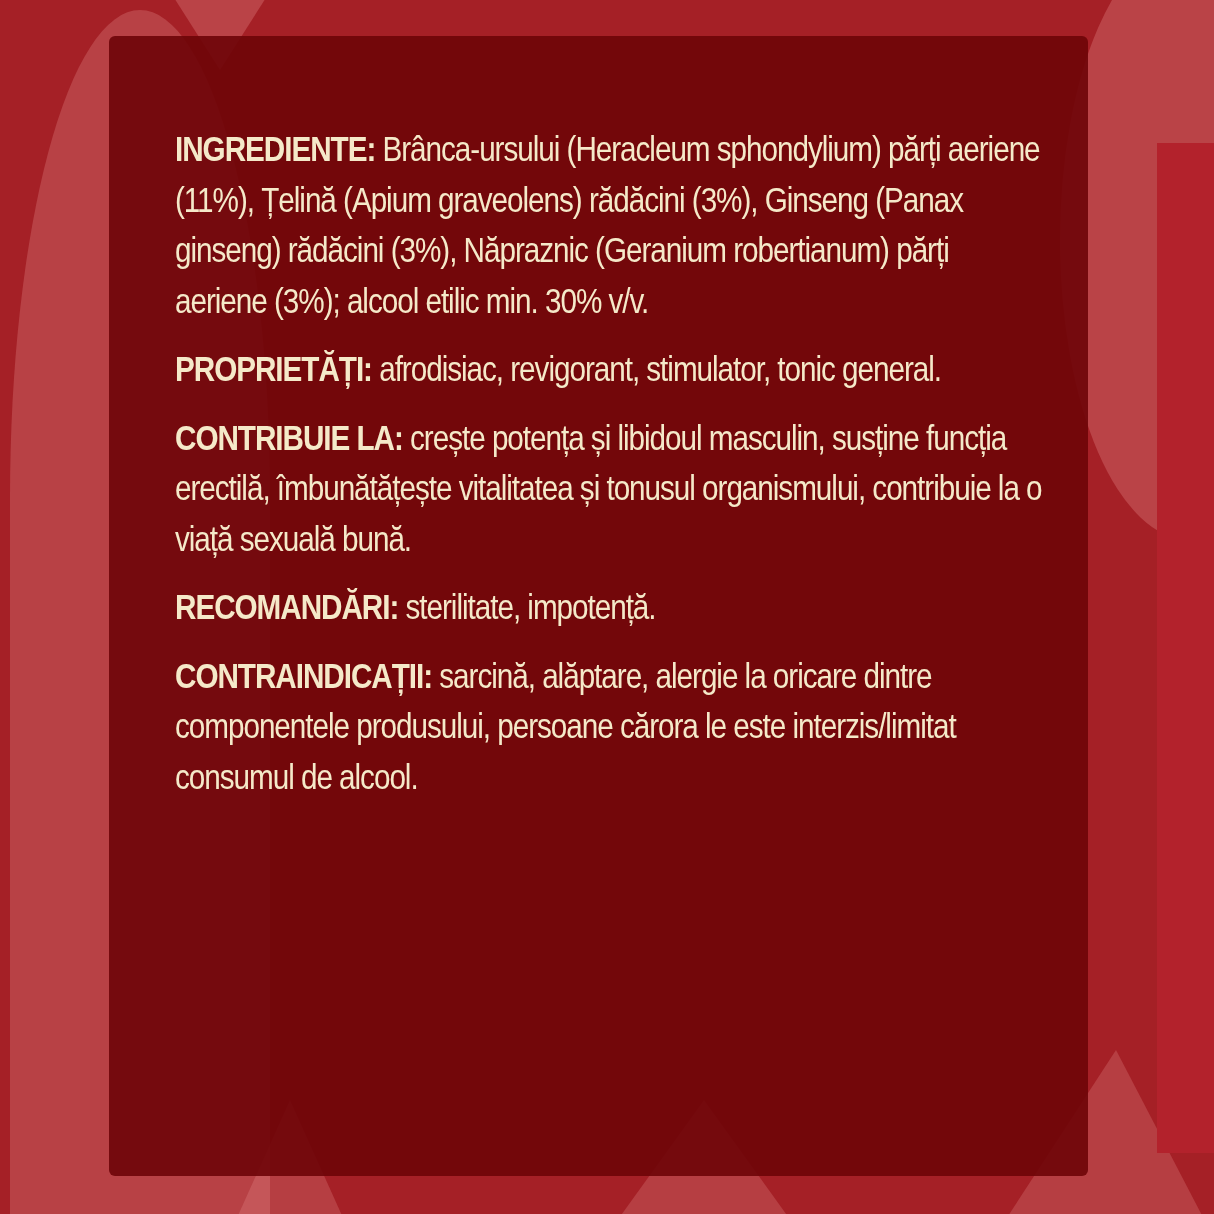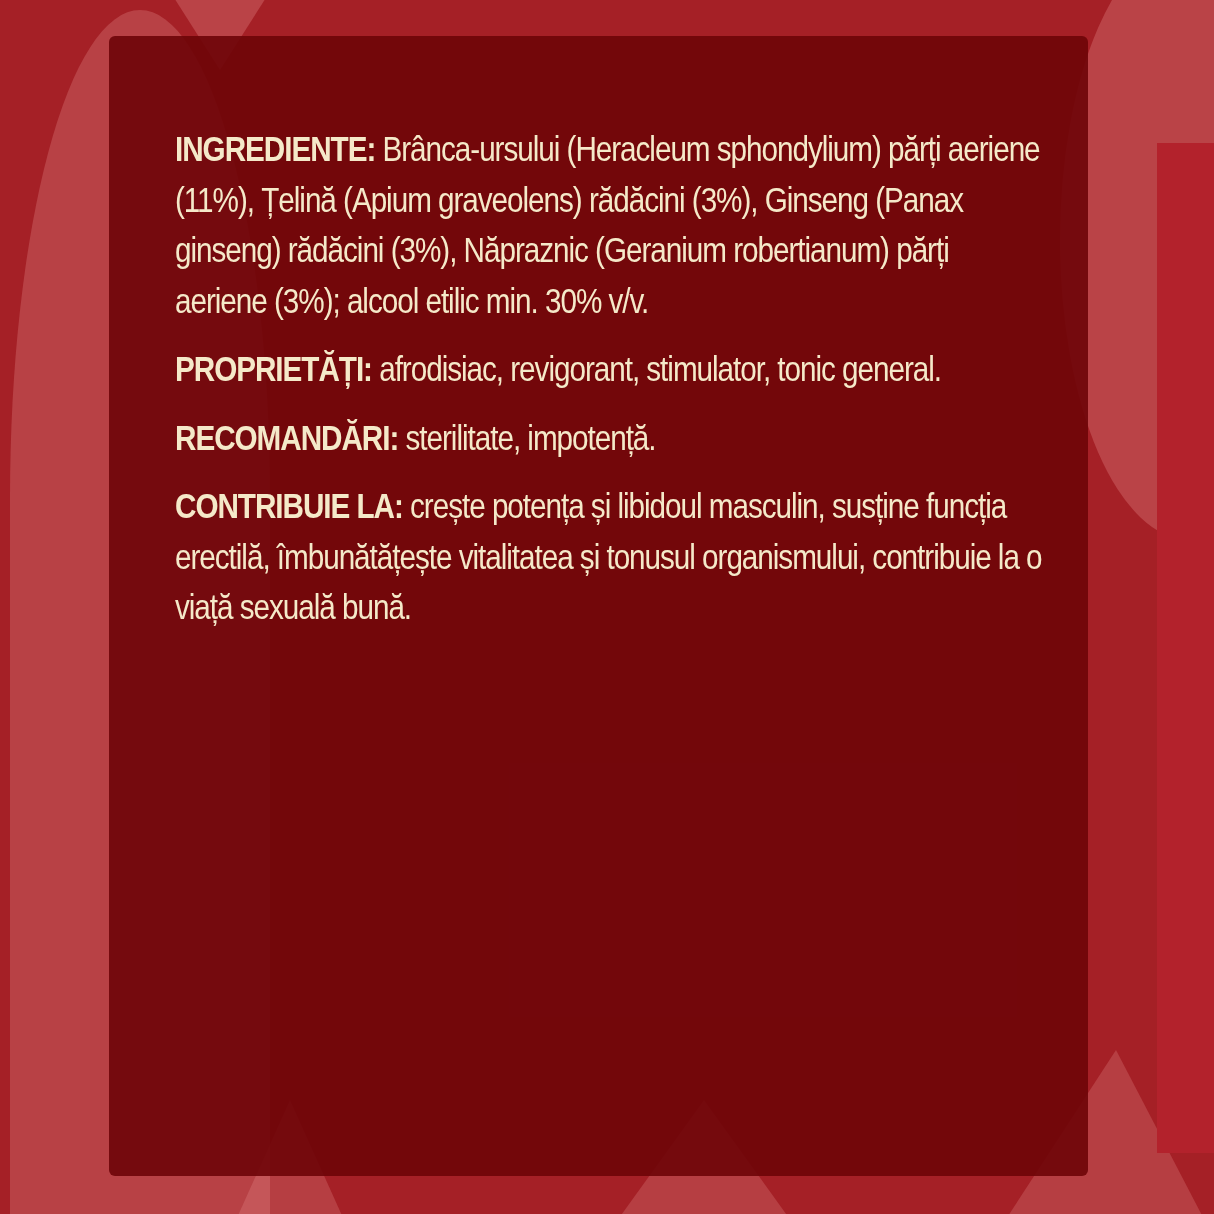--- a/index.html
+++ b/index.html
@@ -79,22 +79,25 @@
 
   <div class="section">
     <p><span class="label">INGREDIENTE:</span> <span>Brânca-ursului (Heracleum sphondylium) părți aeriene (11%), Țelină (Apium graveolens) rădăcini (3%), Ginseng (Panax ginseng) rădăcini (3%), Năpraznic (Geranium robertianum) părți aeriene (3%); alcool etilic min. 30% v/v.</span></p>
   </div>
 
   <div class="section">
     <p><span class="label">PROPRIETĂȚI:</span> <span>afrodisiac, revigorant, stimulator, tonic general.</span></p>
   </div>
 
   <div class="section">
+    <p><span class="label">CONTRIBUIE LA:</span> <span>crește potența și libidoul masculin, susține funcția erectilă, îmbunătățește vitalitatea și tonusul organismului, contribuie la o viață sexuală bună.</span></p>
+  </div>
+
+  <div class="section">
     <p><span class="label">RECOMANDĂRI:</span> <span>sterilitate, impotență.</span></p>
   </div>
 
+
   <div class="section">
-    <p><span class="label">CONTRIBUIE LA:</span> <span>crește potența și libidoul masculin, susține funcția erectilă, îmbunătățește vitalitatea și tonusul organismului, contribuie la o viață sexuală bună.</span></p>
+    <p><span class="label">CONTRAINDICAȚII:</span> <span>sarcină, alăptare, alergie la oricare dintre componentele produsului, persoane cărora le este interzis/limitat consumul de alcool.</span></p>
   </div>
-
-
 
 </div>
 
 </body></html>

